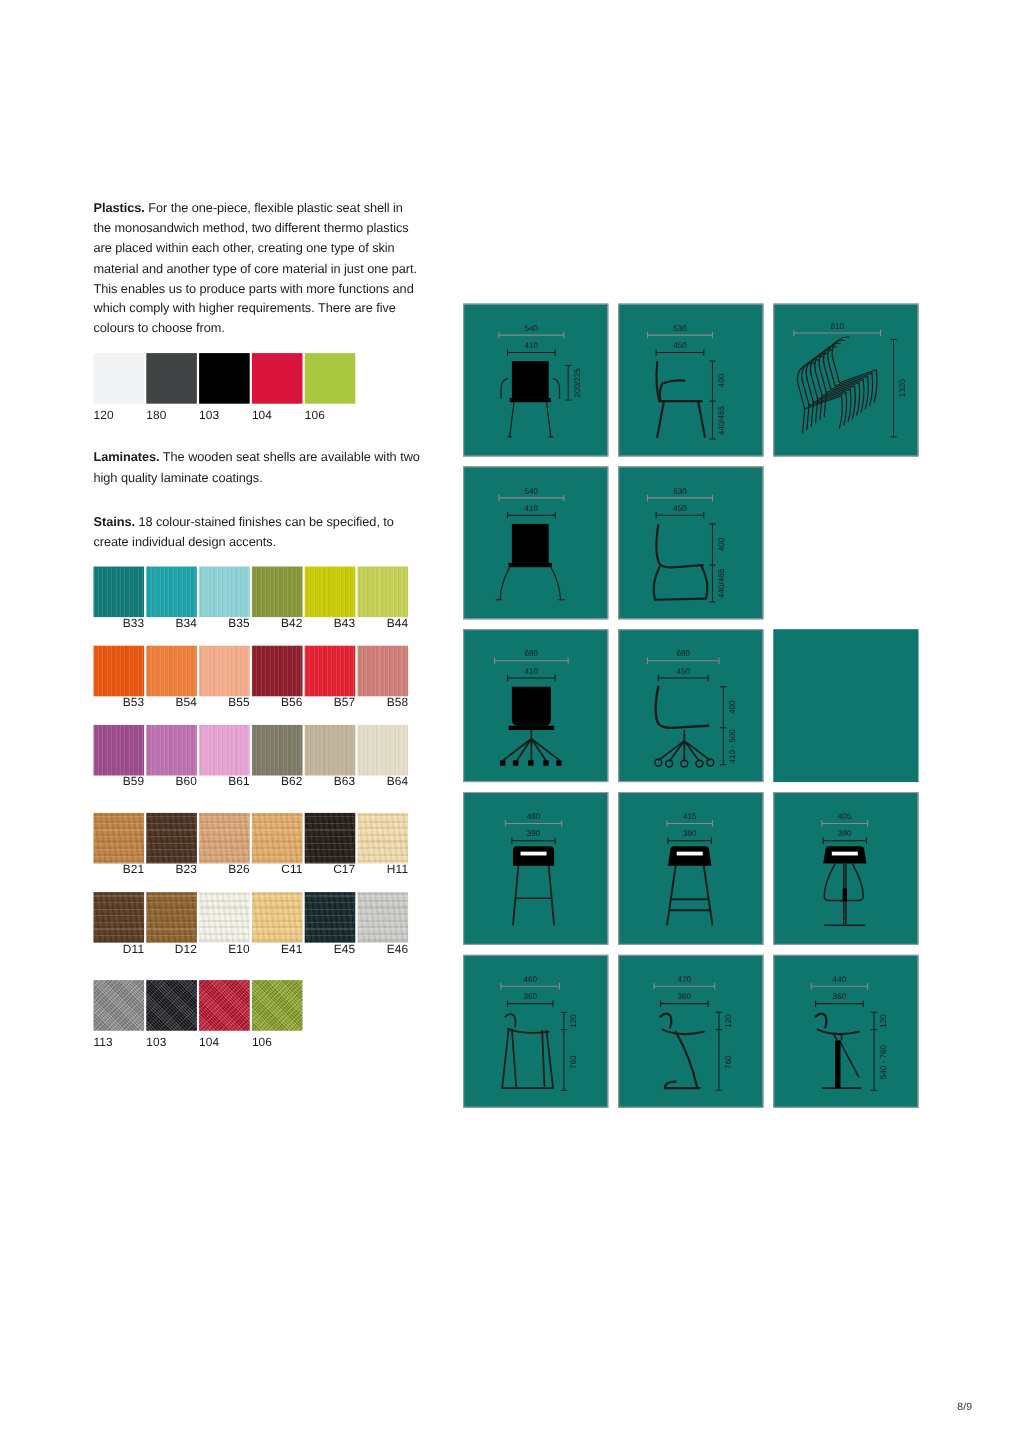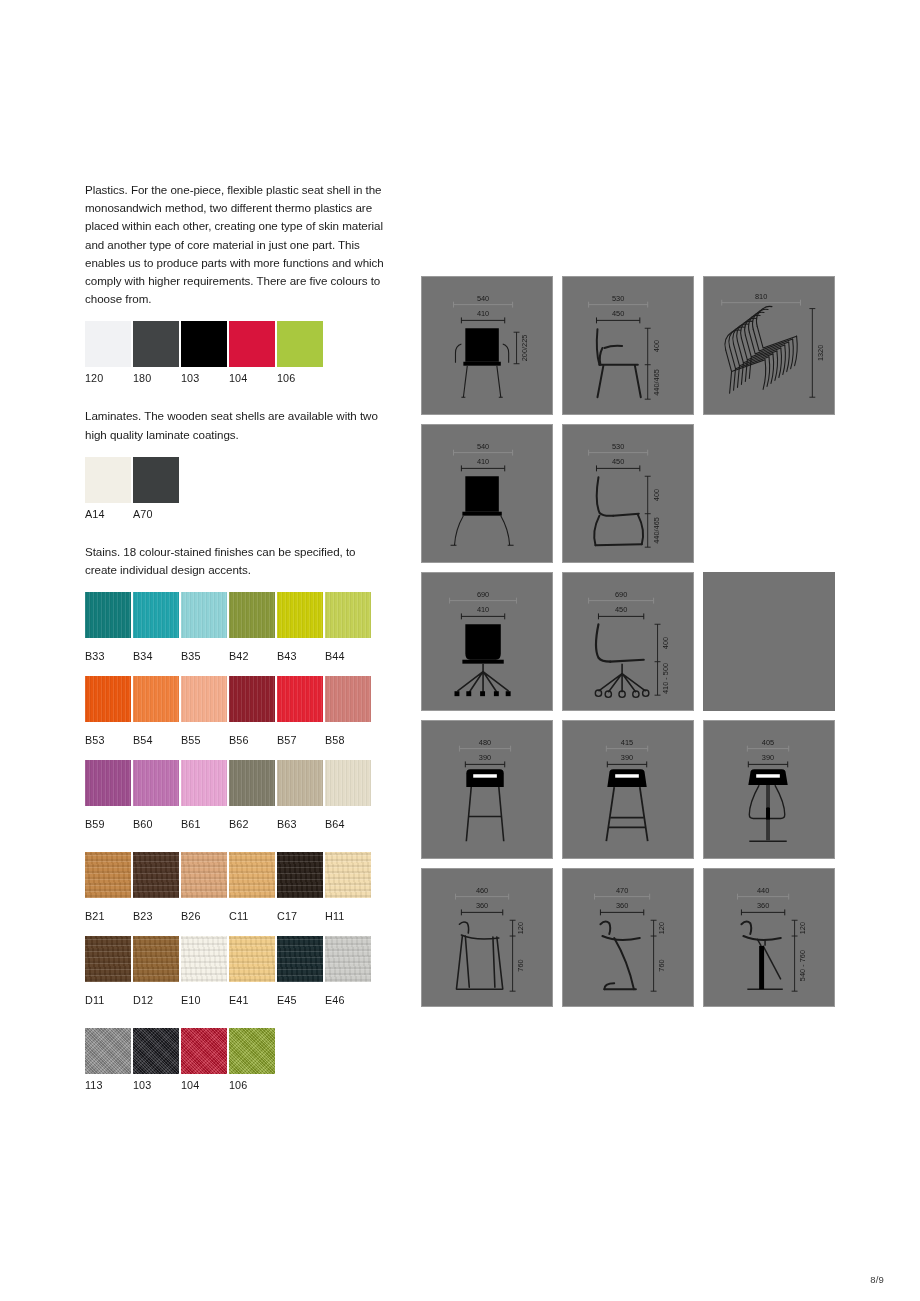--- a/index.html
+++ b/index.html
@@ -27,21 +27,21 @@
   .section { margin-bottom: 0; }
 
   .section-text {
     font-size: 11.6px;
     line-height: 18.2px;
     letter-spacing: -0.05px;
     color: #1b1b1b;
     margin: 0;
   }
   .section-text .lead {
-    font-weight: normal;
+    font-weight: bold;
   }
 
   .swatch-block { margin-top: 13px; }
 
   .swatch-row {
     display: flex;
     gap: 2px;
   }
   .swatch-row + .swatch-row { margin-top: 13px; }
 
@@ -57,21 +57,21 @@
   }
   .swatch-label {
     font-size: 10.8px;
     line-height: 13px;
     padding-top: 5px;
     color: #1b1b1b;
     display: block;
     letter-spacing: 0.1px;
   }
   
-  .swatch-row.compact .swatch-label { padding-top: 12px; }
+  .swatch-row.compact .swatch-label { padding-top: 0; text-align: right; }
 
   
   .grain-v::after {
     content: "";
     position: absolute; inset: 0;
     background-image: repeating-linear-gradient(
       90deg,
       rgba(255,255,255,0.10) 0px,
       rgba(255,255,255,0.10) 1px,
       rgba(0,0,0,0.045) 1px,
@@ -123,21 +123,21 @@
   }
   .draw-row {
     display: flex;
     gap: 9px;
     margin-bottom: 9px;
   }
   .draw-cell {
     width: 132px;
     height: 139px;
     border: 1px solid #9a9a9a;
-    background: #737373;
+    background: #0f766e;
     position: relative;
     box-sizing: border-box;
   }
   .draw-cell.empty { border: none; }
   .draw-cell svg { display: block; width: 100%; height: 100%; }
 
   
   #page-number {
     position: absolute;
     right: 36px;
@@ -175,32 +175,20 @@
         <div class="swatch-cell">
           <span class="swatch-chip grain-plain" style="background:#a9c83f"></span>
           <span class="swatch-label">106</span>
         </div>
       </div>
     </div>
   </div>
 
   <div class="section" style="margin-top:22px">
     <p class="section-text"><span class="lead">Laminates.</span><span> The wooden seat shells are available with two high quality laminate coatings.</span></p>
-    <div class="swatch-block">
-      <div class="swatch-row">
-        <div class="swatch-cell">
-          <span class="swatch-chip grain-plain" style="background:#f2efe6"></span>
-          <span class="swatch-label">A14</span>
-        </div>
-        <div class="swatch-cell">
-          <span class="swatch-chip grain-plain" style="background:#3c3f40"></span>
-          <span class="swatch-label">A70</span>
-        </div>
-      </div>
-    </div>
   </div>
 
   <div class="section" style="margin-top:22px">
     <p class="section-text"><span class="lead">Stains.</span><span> 18 colour-stained finishes can be specified, to create individual design accents.</span></p>
     <div class="swatch-block">
 
       <div class="swatch-row compact">
         <div class="swatch-cell">
           <span class="swatch-chip grain-v" style="background:#137b79"></span>
           <span class="swatch-label">B33</span>

